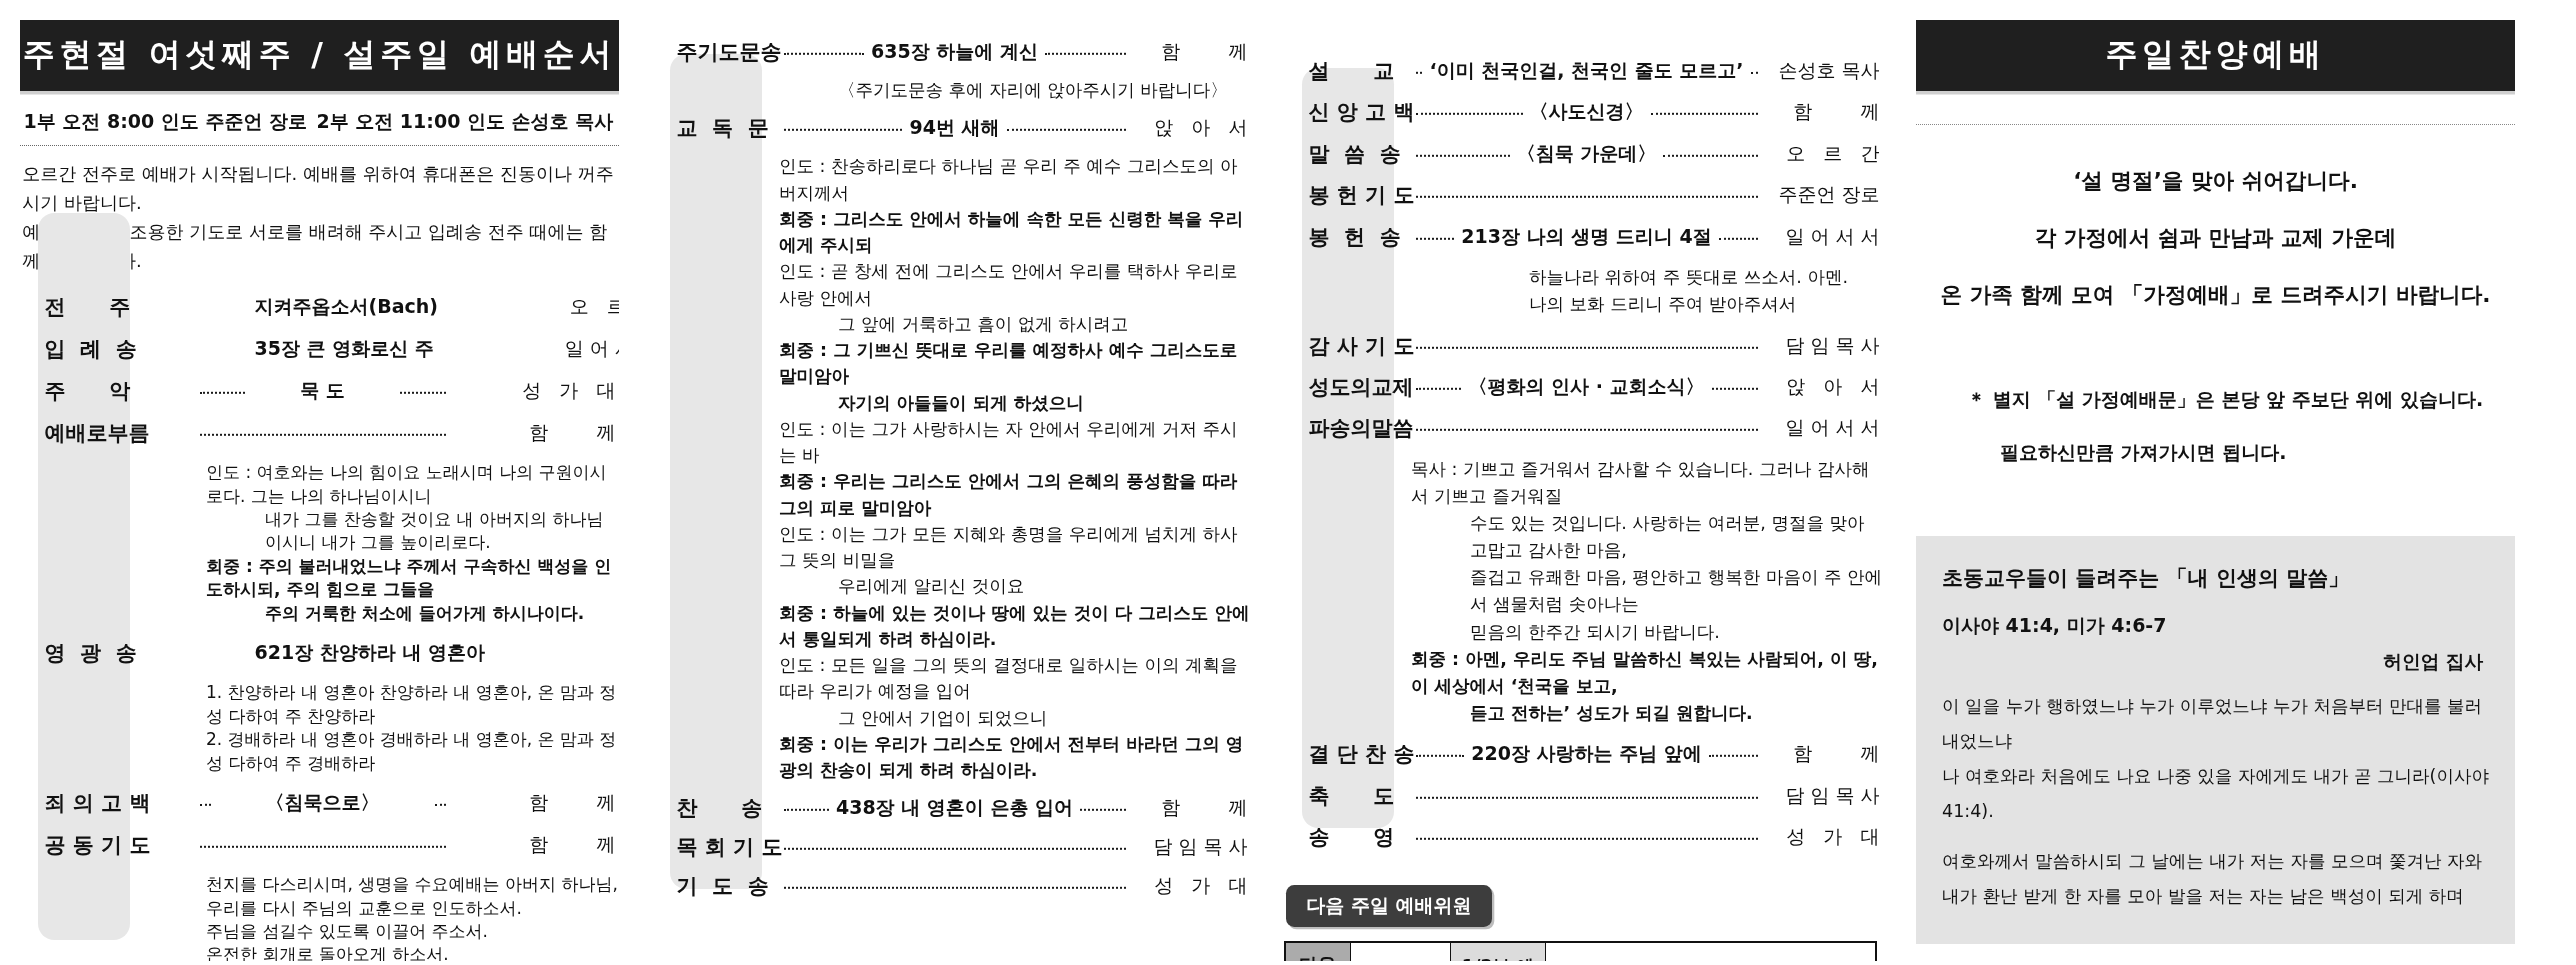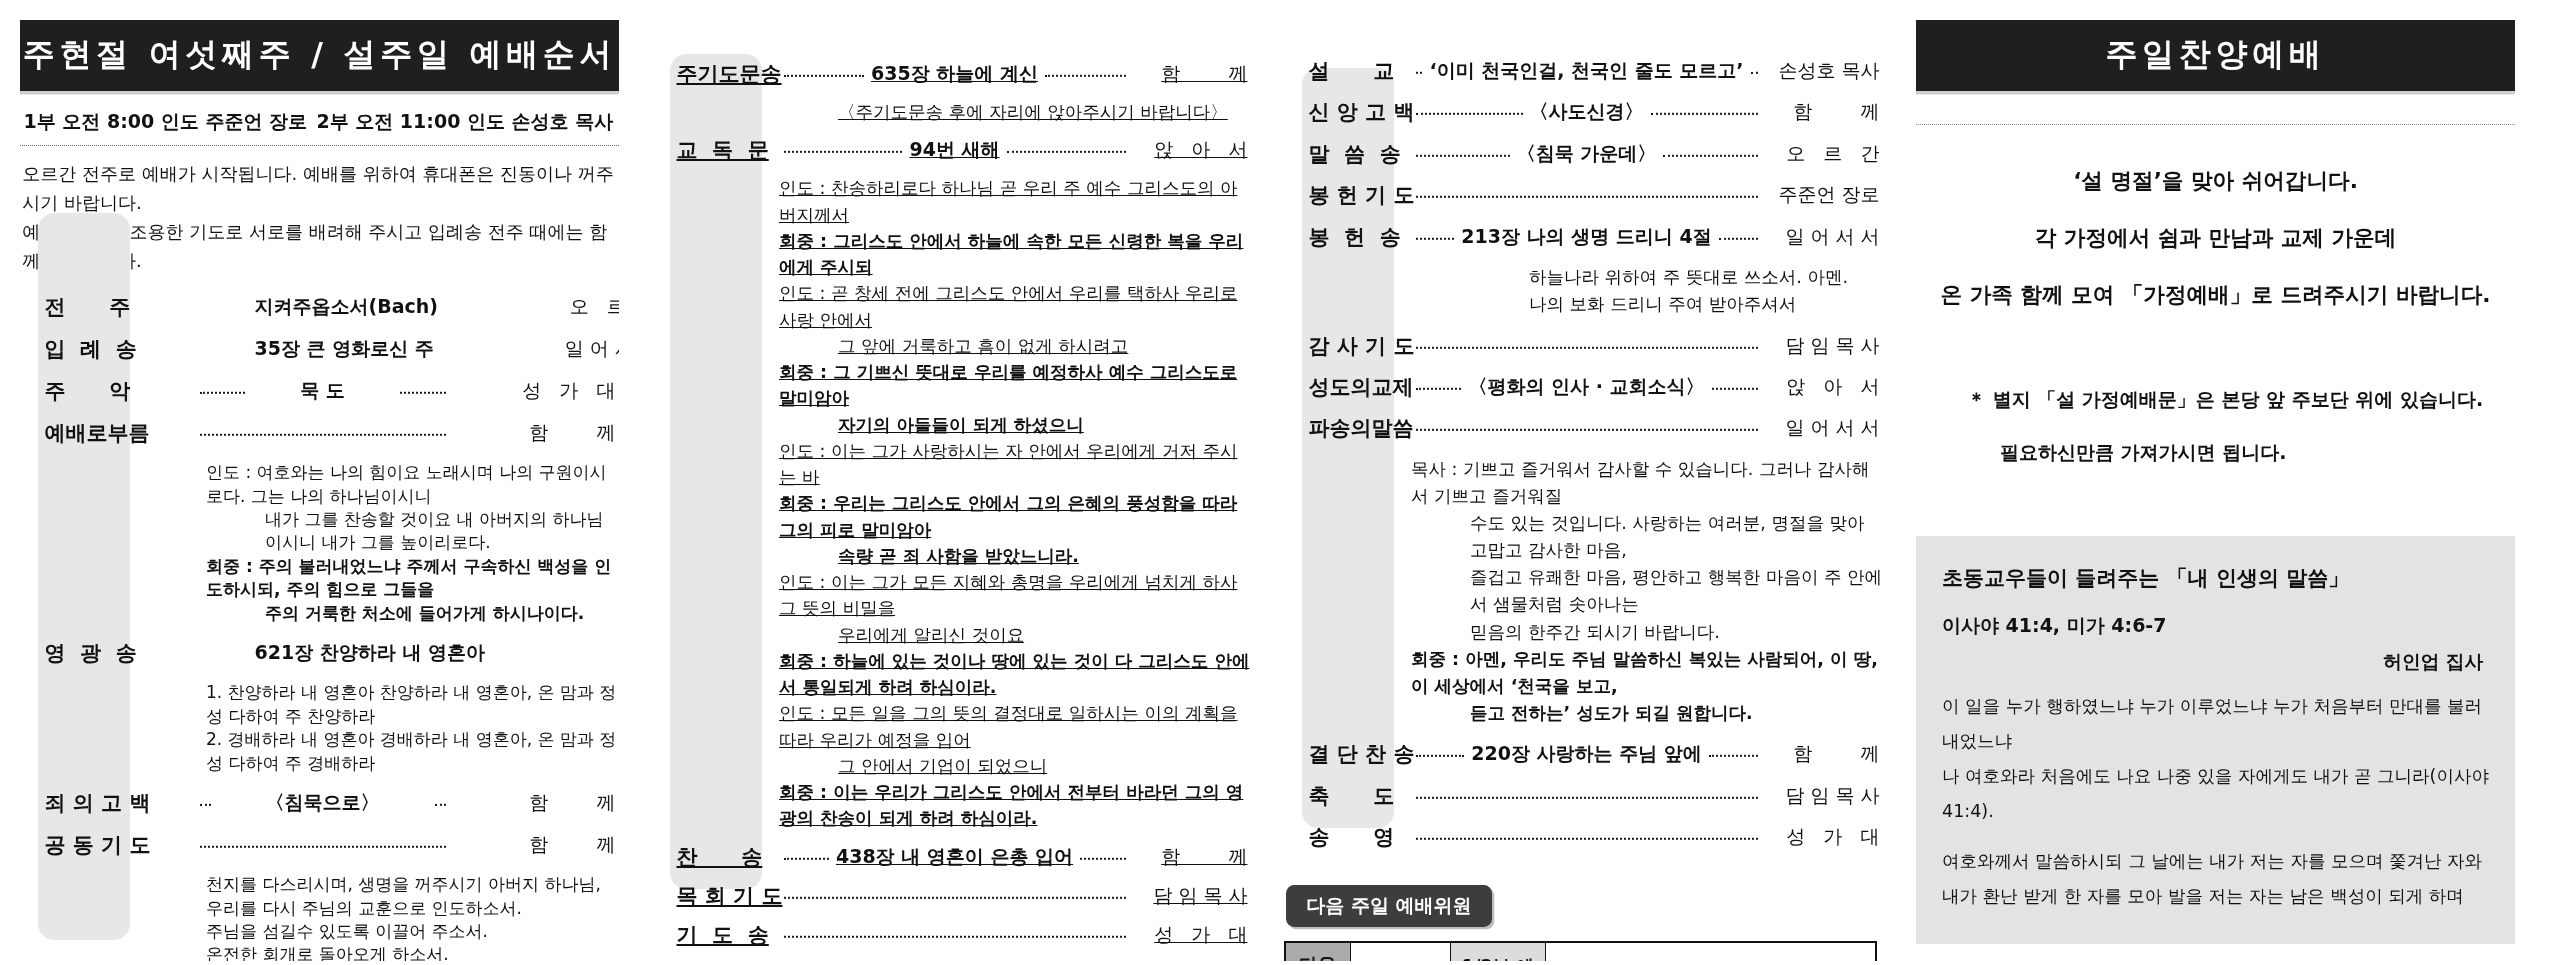--- a/index.html
+++ b/index.html
@@ -23,21 +23,21 @@
     background:#1f1f1f; color:#fff; text-align:center;
     font-size:32px; font-weight:bold; letter-spacing:4.7px;
     padding:13px 0 14px; box-shadow:0 3.5px 0 #cfcfcf;
   }
   .info { display:flex; justify-content:space-between; font-size:19px; font-weight:600; padding:17.5px 5.8px 10.5px 3.5px; }
   .dash { border-bottom:1.8px dotted #666; margin:0 0 13px; }
   .notice { font-size:18px; line-height:1.62; padding:0 2.3px; font-weight:500; }
 
   .rows { position:relative; z-index:1; }
   .c1 .rows { margin-top:17.5px; }
-  .c2 .rows { margin-top:40px;text-decoration:underline; }
+  .c2 .rows { margin-top:18px; }
   .c3 .rows { margin-top:37px; }
 
   .row { display:flex; align-items:center; font-size:19px; padding:0 3.5px 0 24.5px; }
   .c1 .row { margin:14px 0;gap:48px; }
   .c2 .row { margin:11px 0; }
   .c3 .row { margin:13.4px 0; }
 
   .lbl { width:100px; flex:0 0 auto; font-weight:bold; font-size:21px; white-space:pre; }
   .dots { flex:1 1 auto; border-bottom:2.9px dotted #1a1a1a; height:0; margin:0 7px; transform:translateY(1.8px); }
   .ctr { flex:0 0 auto; max-width:374px; font-weight:bold; white-space:pre; }
@@ -141,21 +141,21 @@
           <span class="dots"></span>
           <span class="ctr">〈침묵으로〉</span>
           <span class="dots"></span>
           <span class="rgt">함        께</span>
         </div>
         <div class="row">
           <span class="lbl">공 동 기 도</span>
           <span class="dots"></span>
           <span class="rgt">함        께</span>
         </div>
-        <div class="sub ind2">천지를 다스리시며, 생명을 꺼주시기 아버지 하나님,</div>
+        <div class="sub ind2">천지를 다스리시며, 생명을 수요예배는 아버지 하나님,</div>
         <div class="sub ind2">우리를 다시 주님의 교훈으로 인도하소서.</div>
         <div class="sub ind2">주님을 섬길수 있도록 이끌어 주소서.</div>
         <div class="sub ind2">온전한 회개로 돌아오게 하소서.</div>
       </div>
   </section>
 
   <section class="col c2">
     <div class="rail"></div>
     <div class="rows" id="rows-col2">
         <div class="row">
@@ -174,21 +174,20 @@
           <span class="rgt">앉   아   서</span>
         </div>
         <div class="sub ind1">인도 : 찬송하리로다 하나님 곧 우리 주 예수 그리스도의 아버지께서</div>
         <div class="sub ind1 b">회중 : 그리스도 안에서 하늘에 속한 모든 신령한 복을 우리에게 주시되</div>
         <div class="sub ind1">인도 : 곧 창세 전에 그리스도 안에서 우리를 택하사 우리로 사랑 안에서</div>
         <div class="sub ind2">그 앞에 거룩하고 흠이 없게 하시려고</div>
         <div class="sub ind1 b">회중 : 그 기쁘신 뜻대로 우리를 예정하사 예수 그리스도로 말미암아</div>
         <div class="sub ind2 b">자기의 아들들이 되게 하셨으니</div>
         <div class="sub ind1">인도 : 이는 그가 사랑하시는 자 안에서 우리에게 거저 주시는 바</div>
         <div class="sub ind1 b">회중 : 우리는 그리스도 안에서 그의 은혜의 풍성함을 따라 그의 피로 말미암아</div>
-        <div class="sub ind2 b">속량 곧 죄 사함을 받았느니라.</div>
         <div class="sub ind1">인도 : 이는 그가 모든 지혜와 총명을 우리에게 넘치게 하사 그 뜻의 비밀을</div>
         <div class="sub ind2">우리에게 알리신 것이요</div>
         <div class="sub ind1 b">회중 : 하늘에 있는 것이나 땅에 있는 것이 다 그리스도 안에서 통일되게 하려 하심이라.</div>
         <div class="sub ind1">인도 : 모든 일을 그의 뜻의 결정대로 일하시는 이의 계획을 따라 우리가 예정을 입어</div>
         <div class="sub ind2">그 안에서 기업이 되었으니</div>
         <div class="sub ind1 b">회중 : 이는 우리가 그리스도 안에서 전부터 바라던 그의 영광의 찬송이 되게 하려 하심이라.</div>
         <div class="row">
           <span class="lbl">찬      송</span>
           <span class="dots"></span>
           <span class="ctr">438장 내 영혼이 은총 입어</span>

